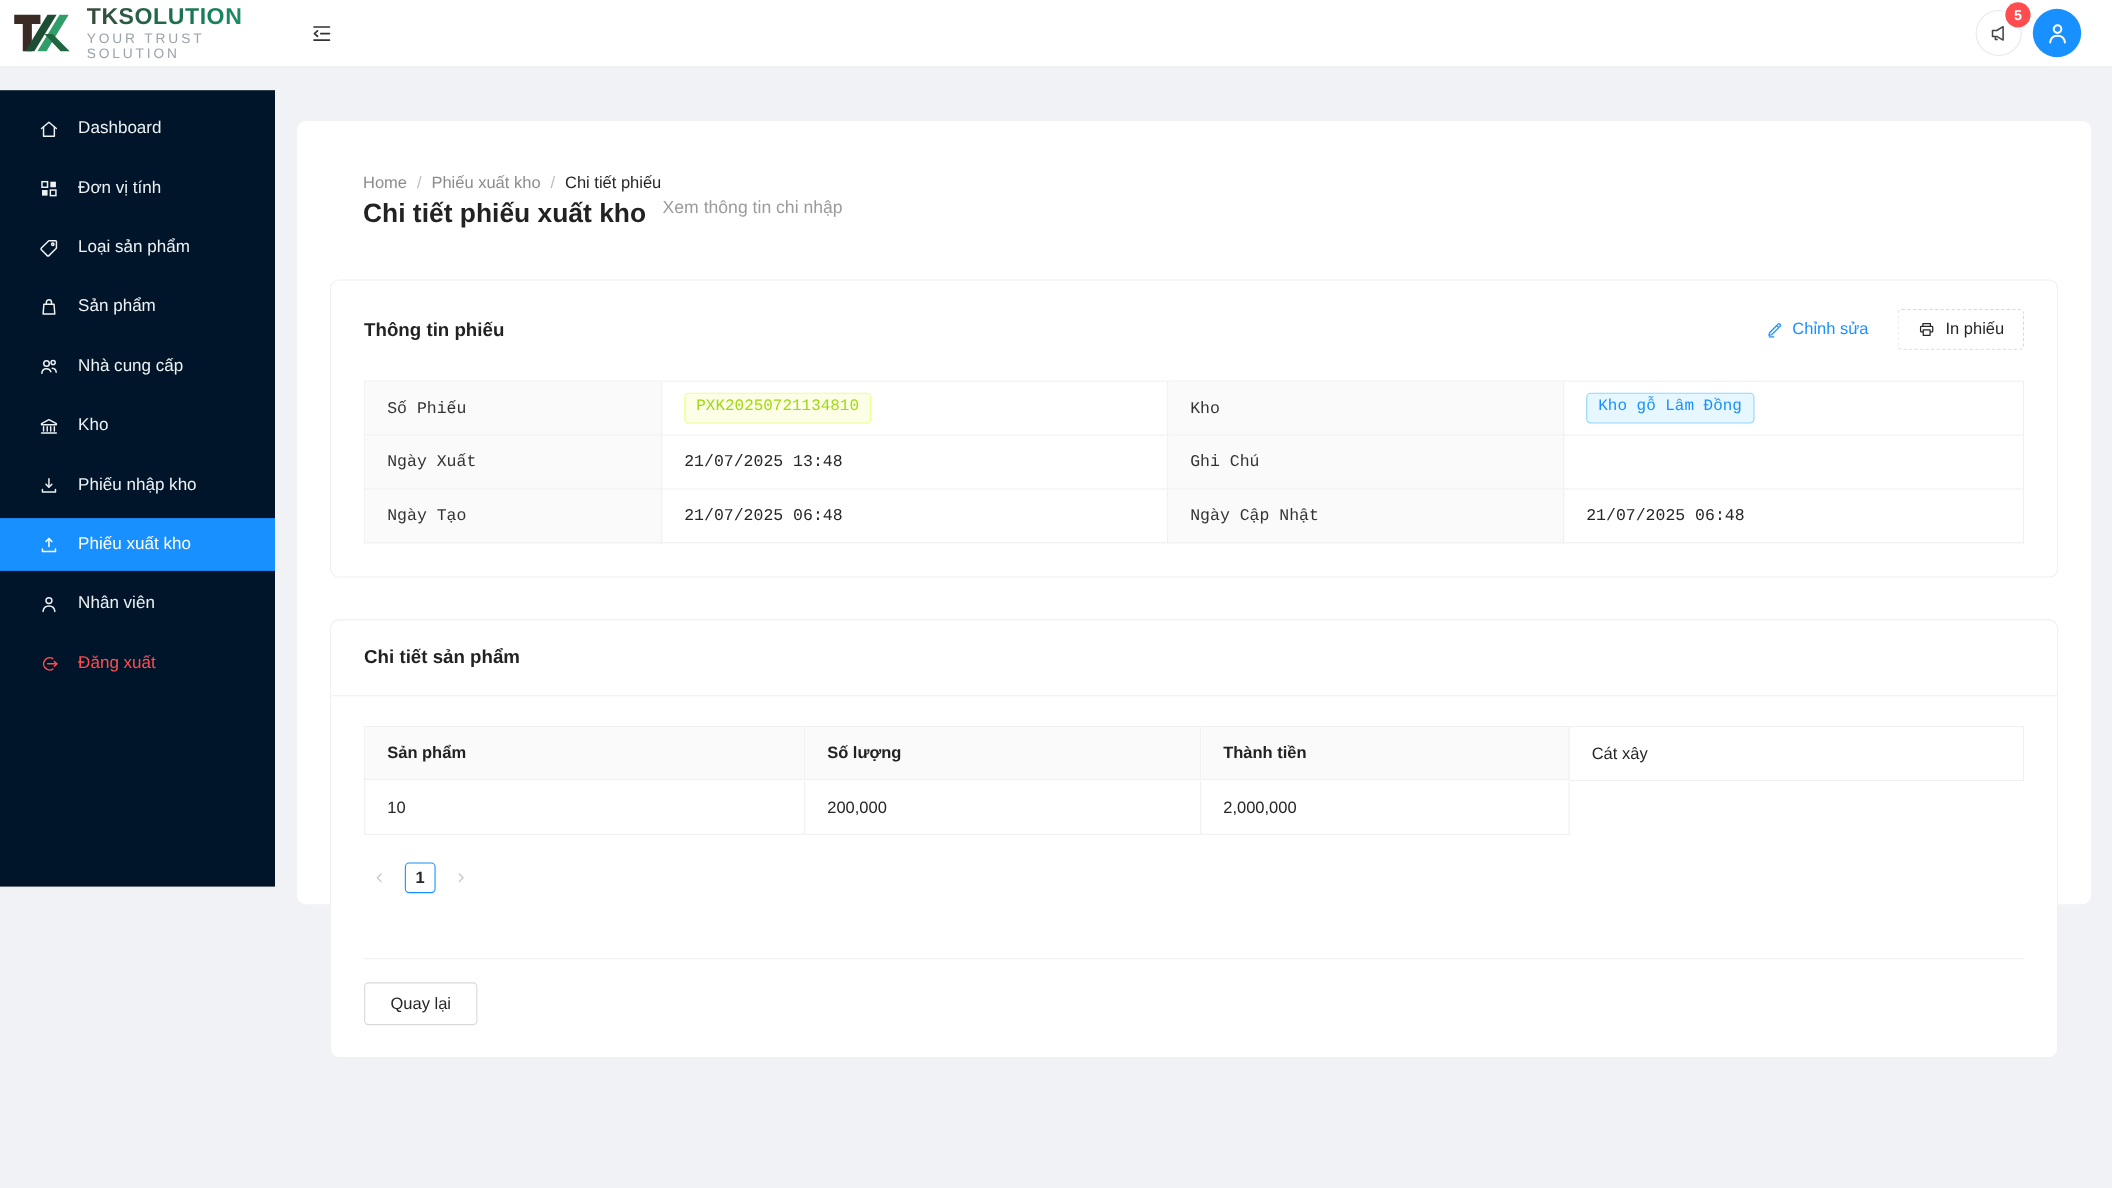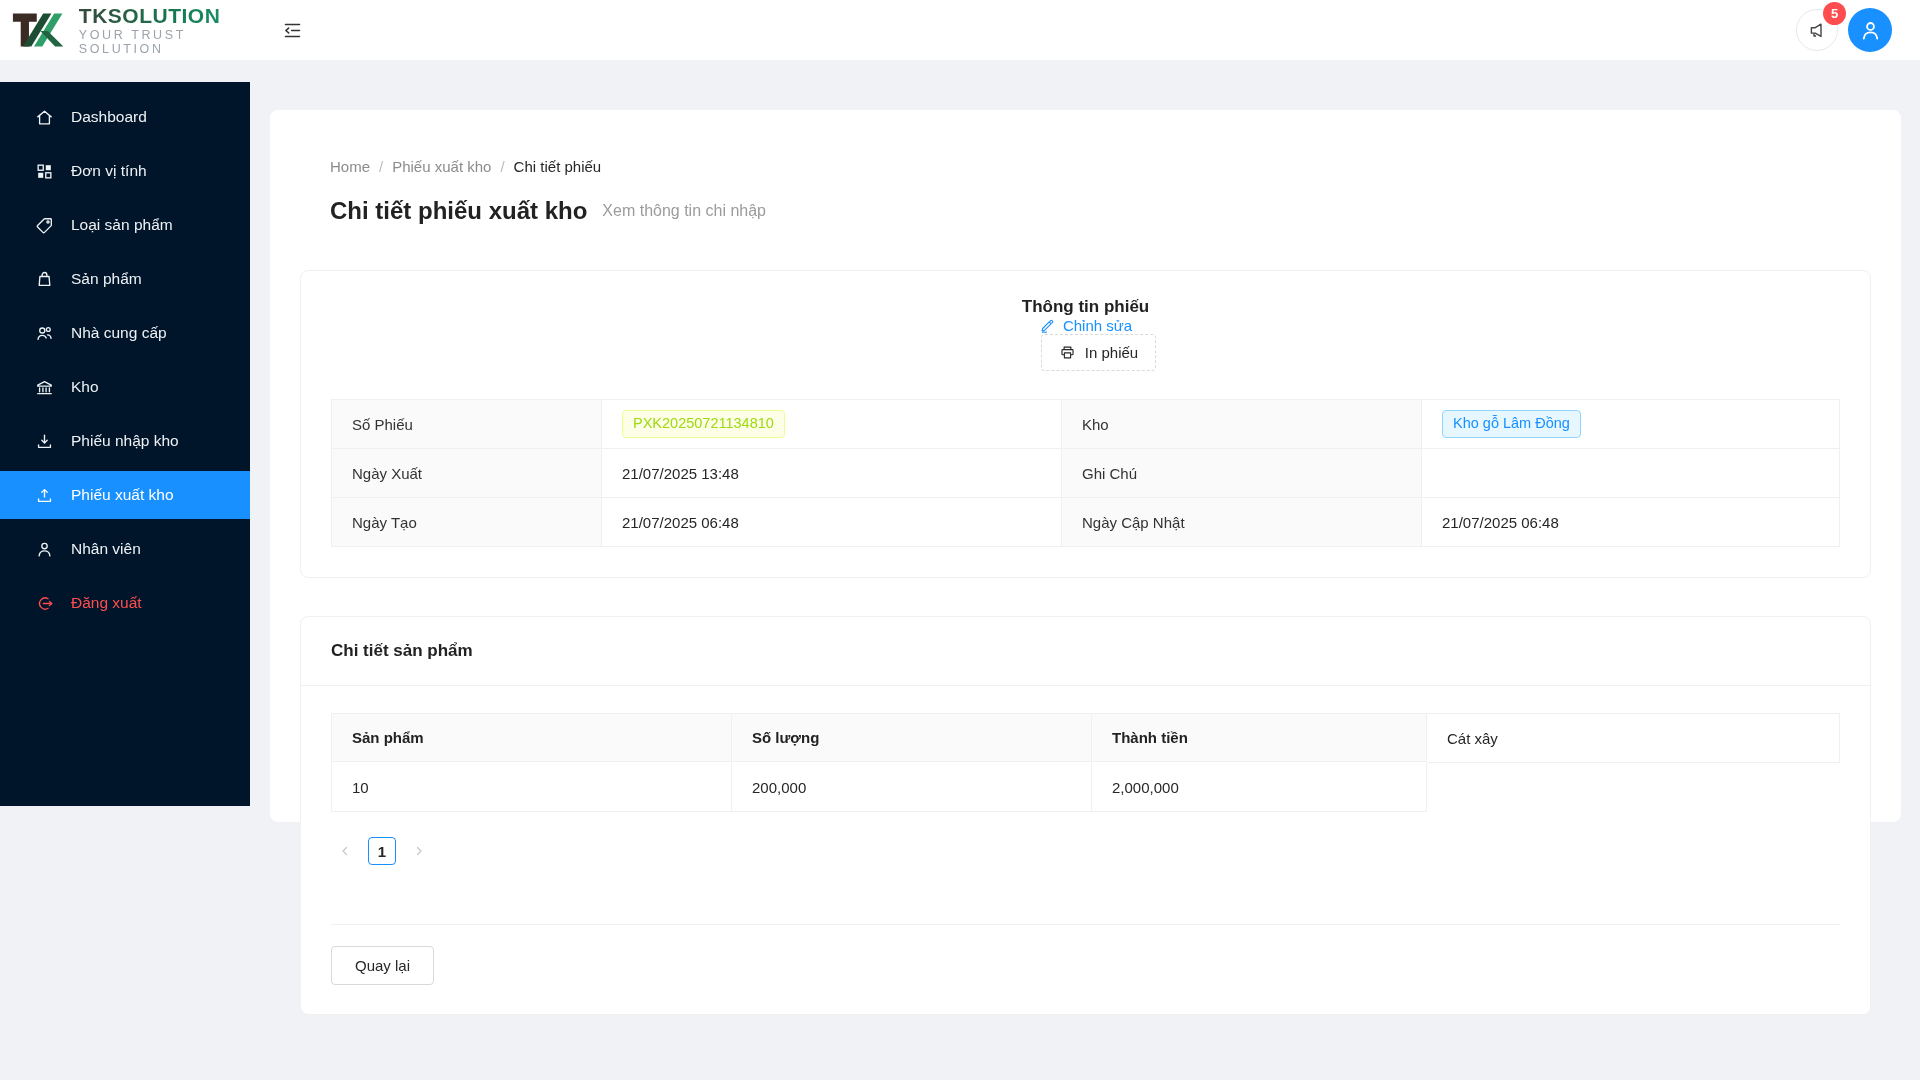--- a/index.html
+++ b/index.html
@@ -37,36 +37,36 @@
 
   
   .main { position:absolute; left:250px; top:82px; width:1670px; height:998px; background:#f0f2f5; }
   .page-card { margin:28px 19px 0 20px; height:712px; background:#fff; border-radius:8px;
     padding:48px 30px 0 30px; }
   .page-head { margin-left:30px; }
   .breadcrumb { display:flex; align-items:center; gap:9px; font-size:15px; color:#8c8c8c; }
   .breadcrumb .sep { color:#bdbdbd; }
   .breadcrumb .link { cursor:pointer; }
   .breadcrumb .current { color:#262626; }
-  .title-row { display:flex; align-items:center; gap:15px; margin-top:22px; }
+  .title-row { display:flex; align-items:flex-start; gap:15px; margin-top:6px; }
   .page-title { font-size:24px; font-weight:bold; color:#222; }
   .page-subtitle { font-size:16px; color:#9b9b9b; }
 
   .card { border:1px solid #f0f0f0; border-radius:8px; background:#fff; }
   .card1 { margin-top:45px; padding:26px 30px 30px; }
-  .card-head { display:flex; align-items:center;flex-direction:column; }
+  .card-head { display:flex; align-items:center; }
   .card-title { font-size:17px; font-weight:bold; color:#222; flex:1; }
   .edit-link { display:flex; align-items:center; gap:7px; color:#1890ff; font-size:15px; cursor:pointer; }
   .print-btn { display:flex; align-items:center; gap:9px; margin-left:26px; padding:9px 17px;
     border:1px dashed #d9d9d9; border-radius:4px; background:#fff; font-size:15px; color:#262626; cursor:pointer; }
 
   .desc-table { margin-top:28px; display:grid; grid-template-columns:270px 460px 360px 1fr;
     border-top:1px solid #f0f0f0; border-left:1px solid #f0f0f0; }
   .desc-table > div { border-right:1px solid #f0f0f0; border-bottom:1px solid #f0f0f0;
-    min-height:49px; display:flex; align-items:center; padding:0 20px; font-size:15px; }
+    min-height:49px; display:flex; align-items:center; padding:0 20px; font-size:15px;font-family:Liberation Mono, monospace; }
   .desc-table .lbl { background:#fafafa; color:#333; }
 
   .tag { display:inline-block; padding:3px 10px; border-radius:4px; font-size:14.5px; line-height:1.35; }
   .tag-lime { background:#fcffe6; border:1px solid #eaff8f; color:#a0d911; }
   .tag-blue { background:#e6f7ff; border:1px solid #91d5ff; color:#1890ff; }
 
   .card2 { margin-top:38px; }
   .card2-head { padding:24px 30px; border-bottom:1px solid #f0f0f0; }
   .card2-body { padding:27px 30px 29px; }
   .prod-table { display:grid; grid-template-columns:400px 360px 335px 1fr;

